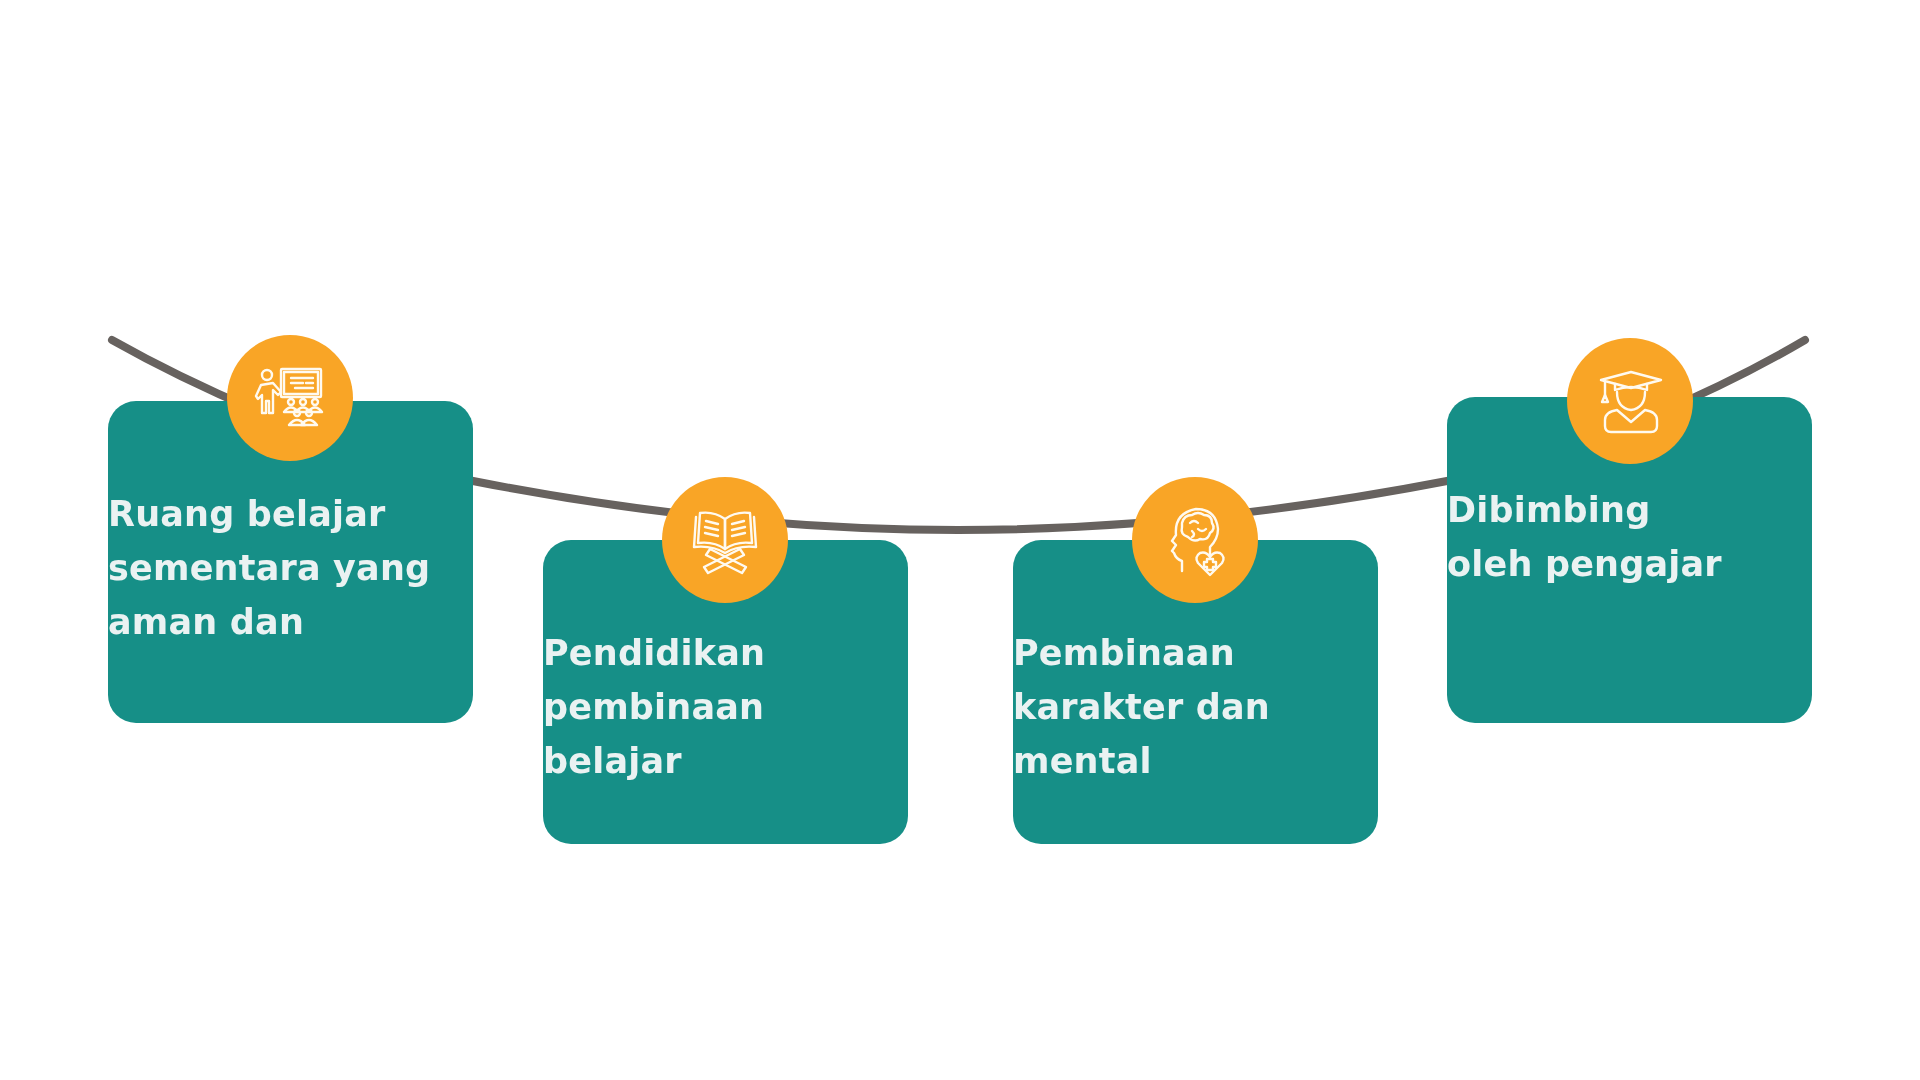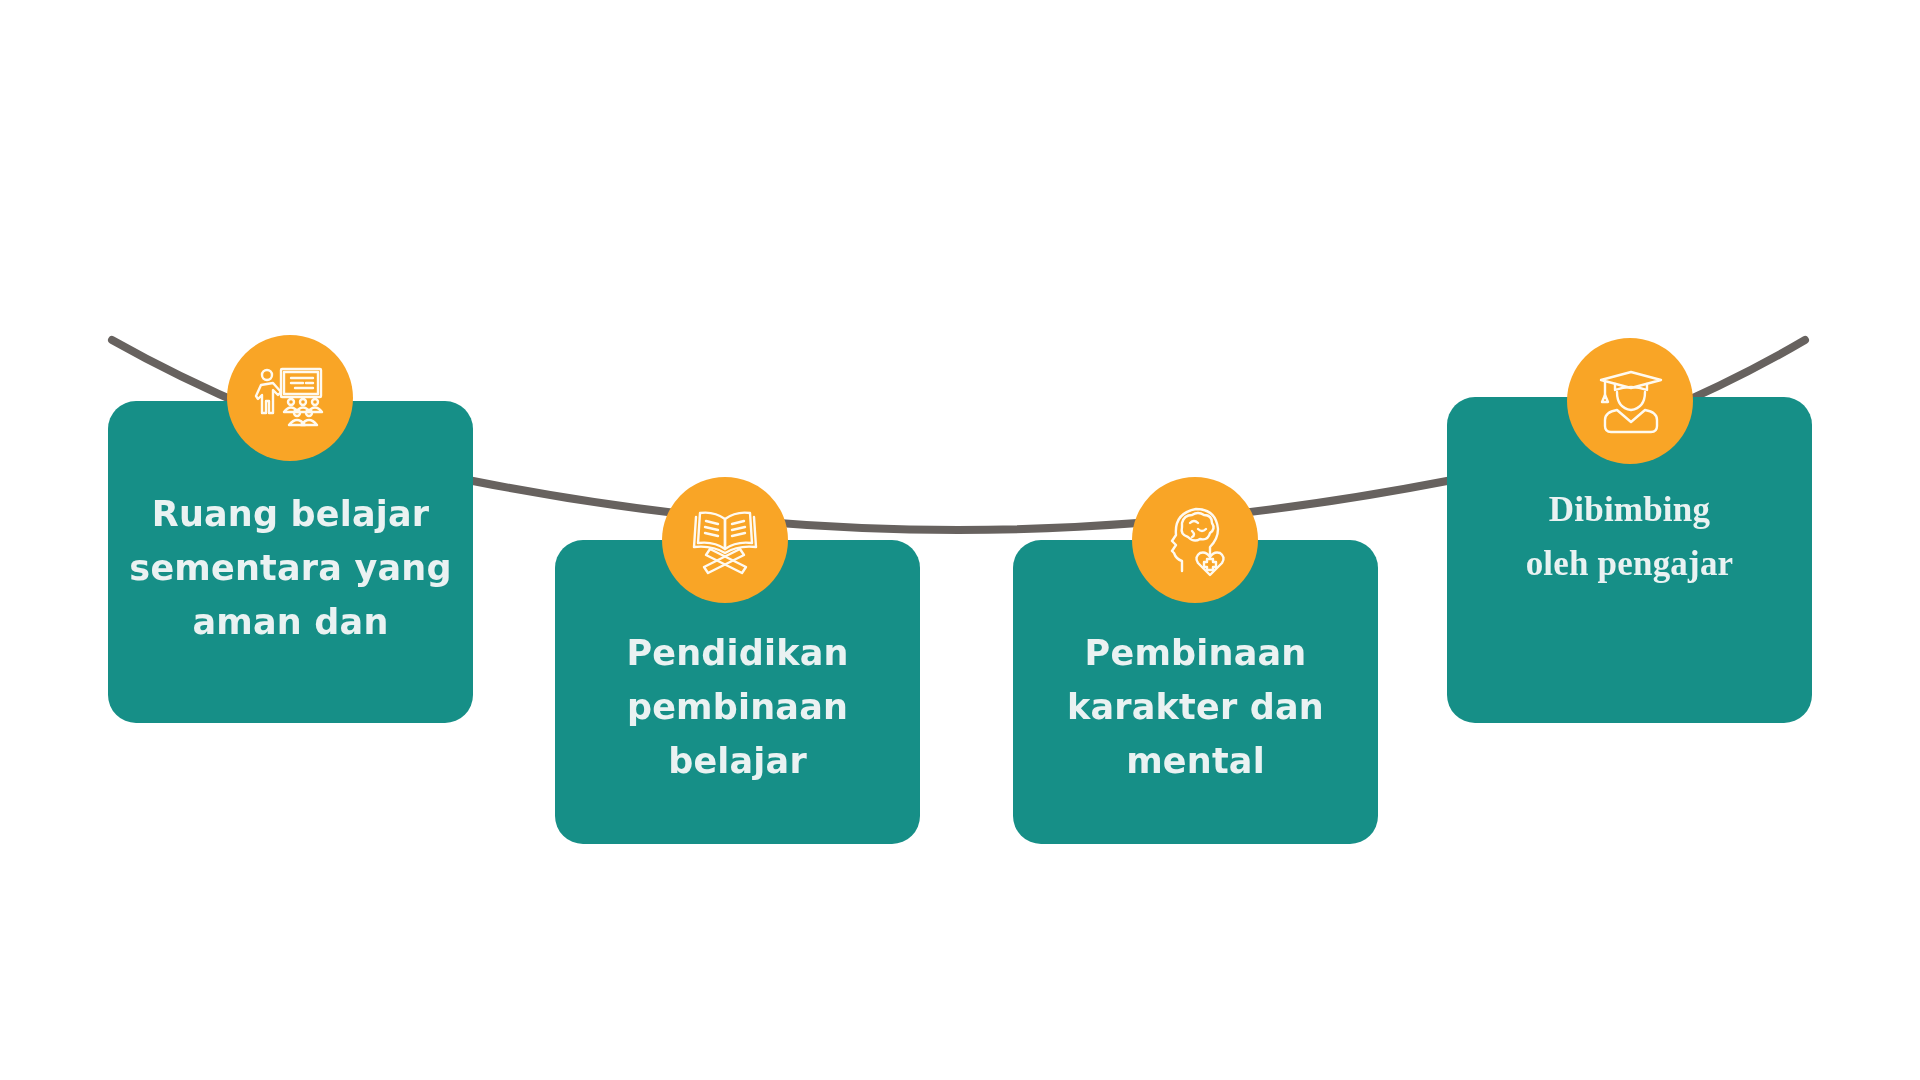--- a/index.html
+++ b/index.html
@@ -13,21 +13,20 @@
       position: absolute;
       width: 365px;
       background: #168f87;
       border-radius: 28px;
       box-sizing: border-box;
       display: flex; flex-direction: column; align-items: center;
     }
     .card-text {
       margin-top: 86px;
       width: 100%;
-      text-align: center;
       color: #eaf2f2;
       font-weight: bold;
       font-size: 35px;
       line-height: 54px;
       letter-spacing: 0.2px;
     }
     .card-text span { display: block; white-space: nowrap; }
     .badge {
       position: absolute;
       width: 126px; height: 126px;
@@ -68,21 +67,21 @@
     <path d="M37,57 Q44,48 51,57 Z"></path>
       <path d="M49,57 Q56,48 63,57 Z"></path>
       <path d="M61,57 Q68,48 75,57 Z"></path>
     <circle cx="50" cy="58" r="3"></circle>
       <circle cx="62" cy="58" r="3"></circle>
     <path d="M42,70 Q50,60 58,70 Z"></path>
       <path d="M54,70 Q62,60 70,70 Z"></path>
   </svg>
 </div>
 
-<div class="card" style="left:555px; top:540px; height:304px;">
+<div class="card" style="left:543px; top:540px; height:304px;">
   <div class="card-text">
     <span>Pendidikan</span>
     <span>pembinaan</span>
     <span>belajar</span>
   </div>
 </div>
 <div class="badge" style="left:662px; top:477px;">
   <svg viewBox="0 0 86 86">
     <path d="M43,22 Q32,14 18,16 L16,46 Q32,44 43,52 Z"></path>
     <path d="M43,22 Q54,14 68,16 L70,46 Q54,44 43,52 Z"></path>
@@ -110,21 +109,21 @@
     <path d="M30,74 L30,64 Q24,62 22,56 L20,54 L24,48 L20,44 L24,38 Q22,16 44,12 Q64,12 66,32 Q66,42 58,50 L58,58"></path>
     <path d="M30,26 Q32,18 40,18 Q46,14 52,18 Q60,18 60,26 Q64,32 58,36 Q56,44 48,42 Q42,46 36,40 Q28,38 30,30 Z"></path>
     <path d="M38,26 Q42,22 46,26"></path>
       <path d="M46,32 Q50,36 54,32"></path>
       <path d="M40,34 Q44,38 40,40"></path>
     <path d="M58,78 L46,66 Q42,60 48,56 Q54,54 58,60 Q62,54 68,56 Q74,60 70,66 Z"></path>
     <path d="M55,62 L61,62 L61,65 L64,65 L64,70 L61,70 L61,73 L55,73 L55,70 L52,70 L52,65 L55,65 Z"></path>
   </svg>
 </div>
 
-<div class="card" style="left:1447px; top:397px; height:326px;font-family:Liberation Serif, serif;">
+<div class="card" style="left:1447px; top:397px; height:326px;">
   <div class="card-text">
     <span>Dibimbing</span>
     <span>oleh pengajar</span>
   </div>
 </div>
 <div class="badge" style="left:1567px; top:338px;">
   <svg viewBox="0 0 86 86">
     <path d="M14,22 L44,14 L74,22 L44,30 Z"></path>
     <path d="M28,26 L28,32 Q44,26 60,32 L60,26"></path>
     <path d="M18,23 L18,38"></path>

